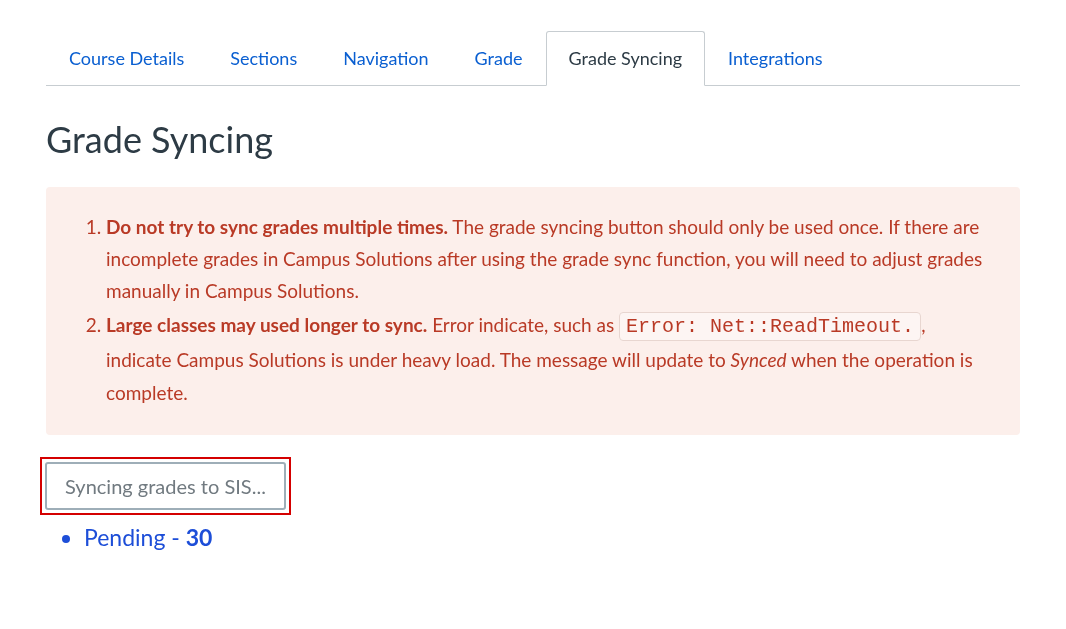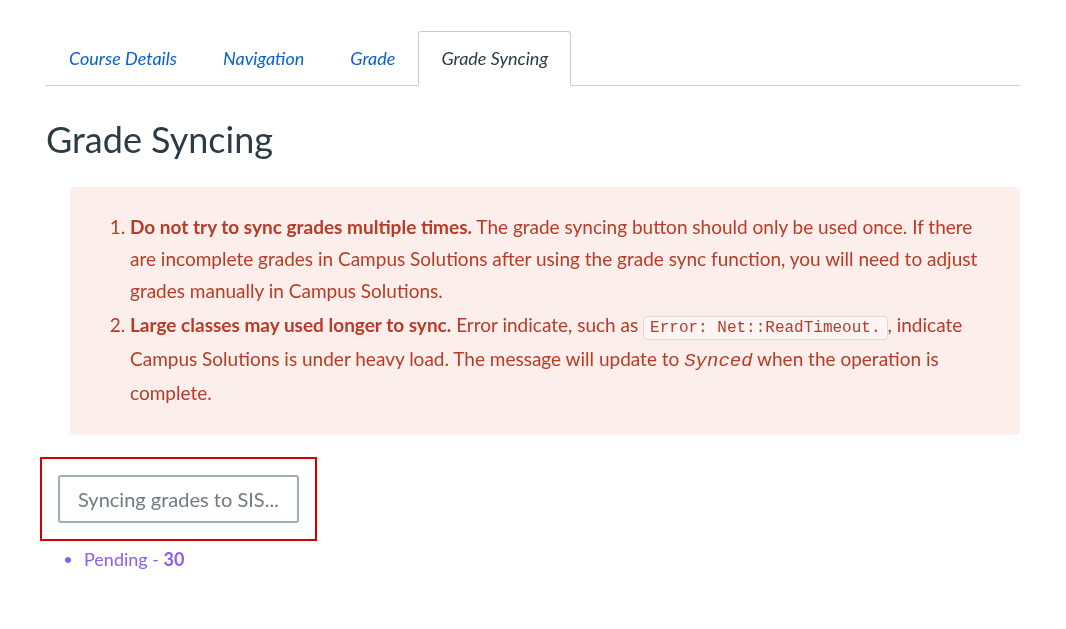--- a/index.html
+++ b/index.html
@@ -14,21 +14,20 @@
       padding: 30px 46px;
       font-size: 17px;
       line-height: 1.4;
     }
     .tabs {
       display: flex;
       flex-wrap: wrap;
       border-bottom: 1px solid #c7cdd1;
       margin-bottom: 28px;
       row-gap: 0;
-      font-style: italic;
     }
     .tab-item {
       padding: 14px 22px;
       color: #0a5fd1;
       font-size: 18px;
       cursor: pointer;
       border: 1px solid transparent;
       border-bottom: none;
       position: relative;
       top: 1px;
@@ -45,83 +44,83 @@
       font-weight: 400;
       color: #2d3b45;
       margin-bottom: 22px;
     }
     .alert-box {
       background: #fcefeb;
       border-radius: 4px;
       padding: 24px 28px 24px 12px;
       color: #b93a26;
       margin-bottom: 22px;
-      margin-left: 24px;
     }
     .alert-box ol {
       padding-left: 48px;
       font-size: 19px;
       line-height: 1.7;
     }
     .alert-box li {
       margin-bottom: 2px;
     }
     .alert-box strong {
       font-weight: 700;
     }
     .alert-box em {
       font-style: italic;
-      font-family: Liberation Mono, monospace;
     }
     .alert-box code {
       font-family: "Courier New", monospace;
-      font-size: 16px;
+      font-size: 20px;
       background: #fdf5f3;
       border: 1px solid #e8d6d0;
       border-radius: 4px;
       padding: 2px 6px;
       white-space: normal;
     }
     .sync-button-highlight {
       display: inline-block;
       border: 2px solid #d40000;
-      padding: 16px;
+      padding: 3px;
       margin-left: -6px;
       margin-bottom: 6px;
     }
     .sync-button {
       border: 2px solid #9eaeb8;
       border-radius: 3px;
       padding: 10px 18px;
       color: #717a80;
       font-size: 20px;
       background: #fff;
       cursor: pointer;
       font-family: inherit;
     }
     .status-list {
       list-style: disc;
       padding-left: 38px;
-      color: #8b5cf6;
-      font-size: 18px;
+      color: #1d4ed8;
+      font-size: 23px;
     }
     .status-list .count {
       font-weight: 700;
     }
   </style>
 </head>
 <body>
 
 
 
 <nav class="tabs">
   <div class="tab-item">Course Details</div>
+  <div class="tab-item">Sections</div>
   <div class="tab-item">Navigation</div>
   <div class="tab-item">Grade</div>
   <div class="tab-item active">Grade Syncing</div>
+  <div class="tab-item">Integrations</div>
 </nav>
 
 <h1 class="page-title">Grade Syncing</h1>
 
 <div class="alert-box">
   <ol>
     <li>
       <strong>Do not try to sync grades multiple times.</strong><span> The grade syncing button should only be used once. If there are incomplete grades in Campus Solutions after using the grade sync function, you will need to adjust grades manually in Campus Solutions.</span>
     </li>
     <li>

